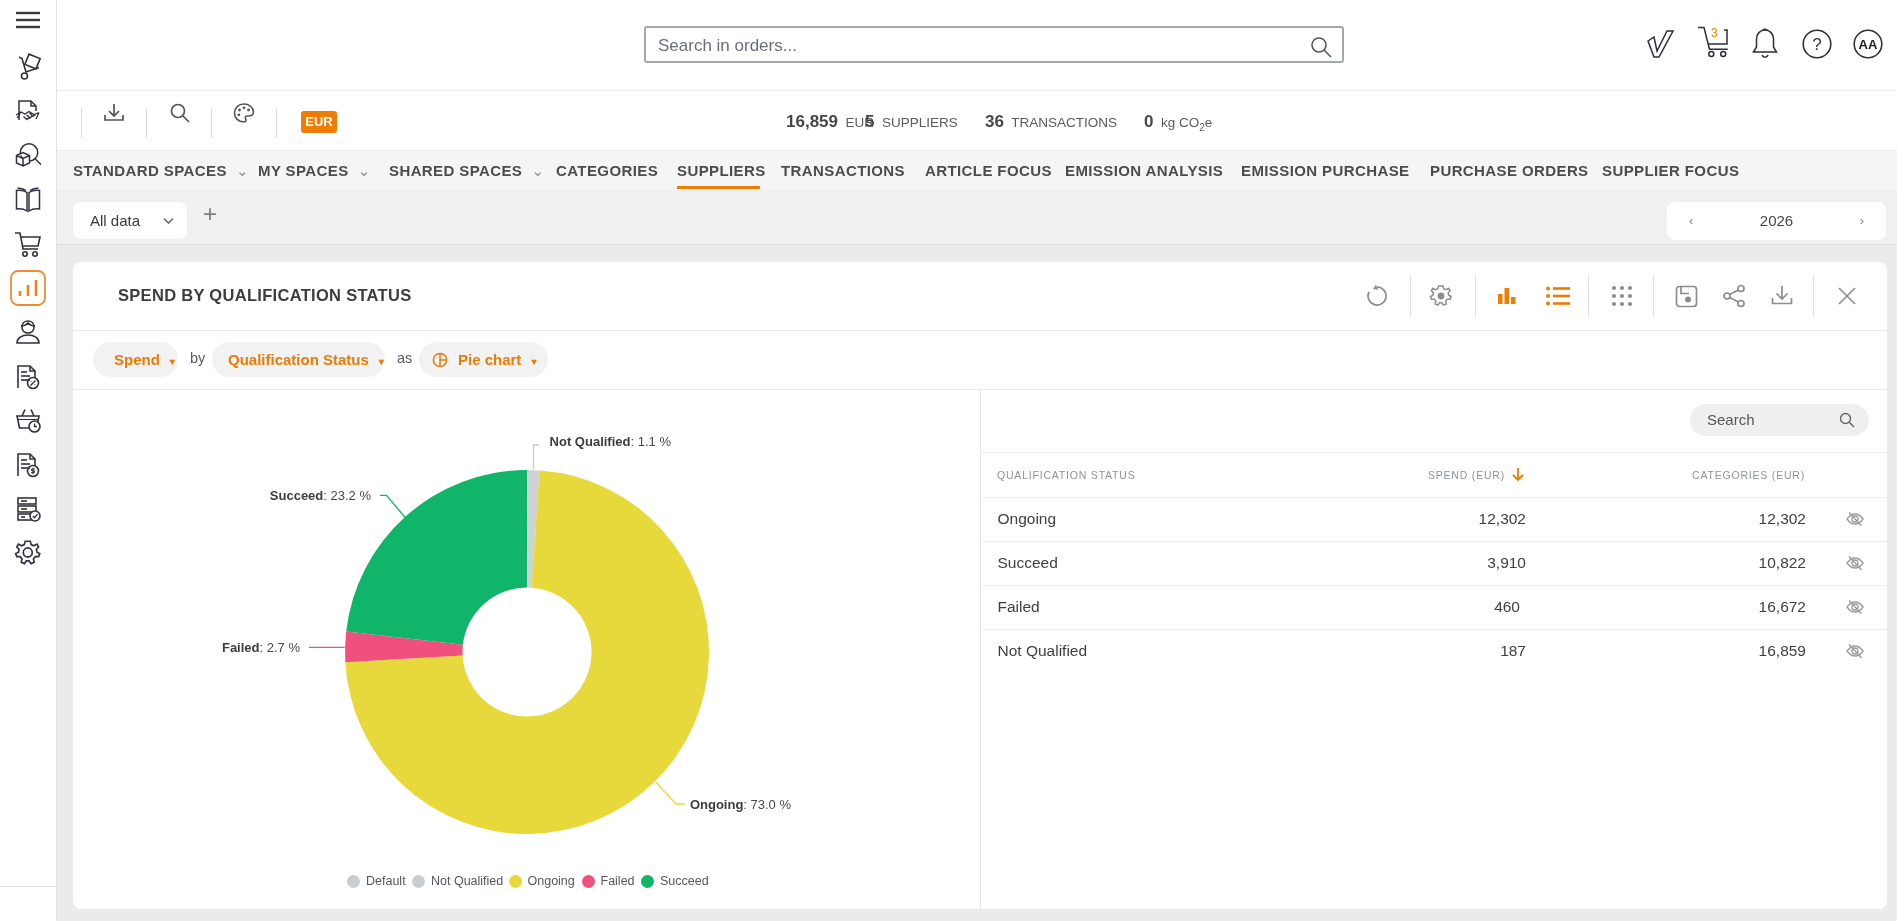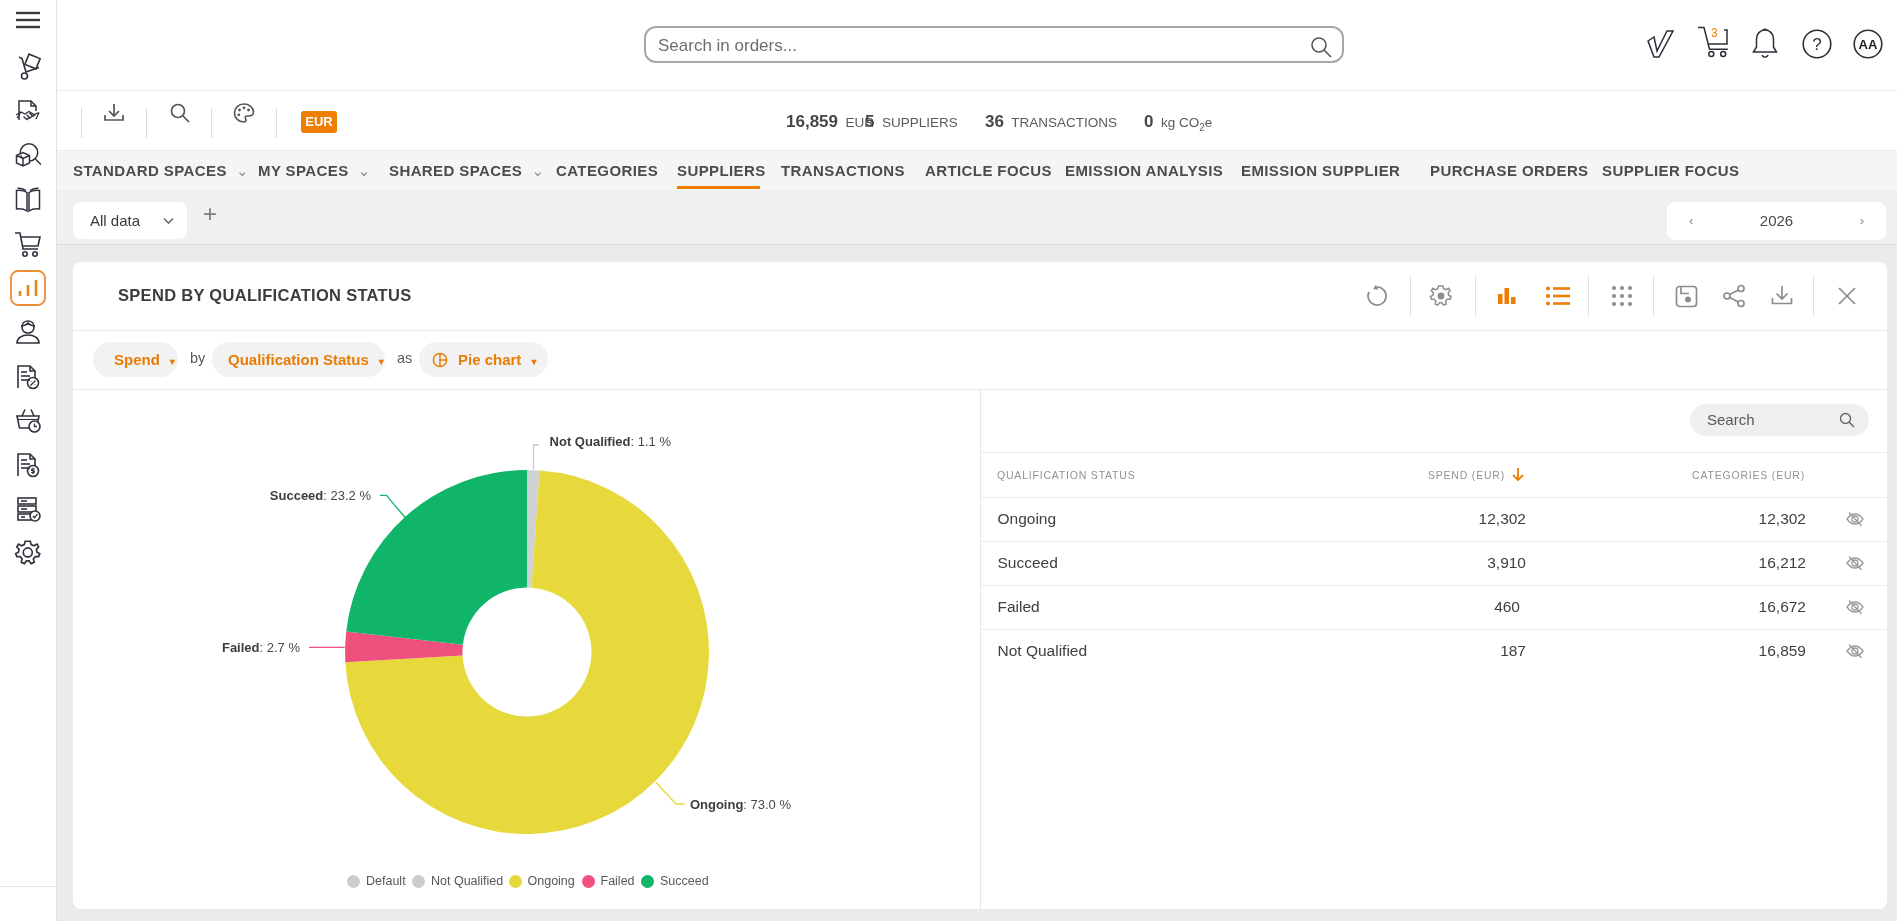--- a/index.html
+++ b/index.html
@@ -3,21 +3,21 @@
 <meta charset="utf-8">
 <style>
 * { margin:0; padding:0; box-sizing:border-box; }
 html,body { width:1897px; height:921px; overflow:hidden; background:#ebebec; font-family:"Liberation Sans", sans-serif; }
 .abs { position:absolute; }
 #sidebar { position:absolute; left:0; top:0; width:57px; height:921px; background:#fff; border-right:1px solid #e2e2e2; z-index:5; }
 #sidebar .sdiv { position:absolute; left:0; top:886px; width:56px; height:1px; background:#e5e5e5; }
 .sic { position:absolute; left:28px; transform:translate(-50%,-50%); }
 #header { position:absolute; left:57px; top:0; width:1840px; height:91px; background:#fff; border-bottom:1px solid #ececec; }
 #logo { position:absolute; left:22px; top:10px; width:275px; height:62px; }
-#topsearch { position:absolute; left:587px; top:26px; width:700px; height:37px; border:2px solid #a5a8ab; border-radius:12px; background:#fff; }
+#topsearch { position:absolute; left:587px; top:26px; width:700px; height:37px; border:2px solid #a5a8ab; border-radius:3px; background:#fff; }
 #topsearch .ph { position:absolute; left:12px; top:8px; font-size:17px; color:#6a6f74; }
 #topsearch svg { position:absolute; right:8px; top:6px; }
 #utilrow { position:absolute; left:57px; top:91px; width:1840px; height:60px; background:#fff; border-bottom:1px solid #ececec; }
 #utilrow .vsep { position:absolute; top:17px; width:1px; height:30px; background:#dcdcdc; }
 #eurbadge { position:absolute; left:244px; top:20px; width:36px; height:22px; background:#ee7d01; border-radius:3px; color:#fff; font-weight:bold; font-size:13px; text-align:center; line-height:22px; }
 .stats { position:absolute; top:21px; font-size:13.5px; color:#5b5b5b; }
 .stats b { font-size:17px; color:#474747; }
 #tabs { position:absolute; left:57px; top:151px; width:1840px; height:39px; background:#f5f5f6; }
 .tab { position:absolute; top:11px; font-size:15px; font-weight:bold; color:#4c4c4c; letter-spacing:0.4px; white-space:nowrap; }
 .tab .chev { color:#8b8b8b; font-weight:normal; }
@@ -206,21 +206,21 @@
 </div>
 <div id="tabs">
   <span class="tab" style="left:16px">STANDARD SPACES &nbsp;<span class="chev">⌄</span></span>
   <span class="tab" style="left:201px">MY SPACES &nbsp;<span class="chev">⌄</span></span>
   <span class="tab" style="left:332px">SHARED SPACES &nbsp;<span class="chev">⌄</span></span>
   <span class="tab" style="left:499px">CATEGORIES</span>
   <span class="tab" style="left:620px">SUPPLIERS</span>
   <span class="tab" style="left:724px">TRANSACTIONS</span>
   <span class="tab" style="left:868px">ARTICLE FOCUS</span>
   <span class="tab" style="left:1008px">EMISSION ANALYSIS</span>
-  <span class="tab" style="left:1184px">EMISSION SUPPLIER</span>
+  <span class="tab" style="left:1184px">EMISSION PURCHASE</span>
   <span class="tab" style="left:1373px">PURCHASE ORDERS</span>
   <span class="tab" style="left:1545px">SUPPLIER FOCUS</span>
   <div id="tabline"></div>
 </div>
 <div id="filterrow">
   <div id="alldata">All data<svg style="position:absolute;right:13px;top:15px" width="11" height="8" viewBox="0 0 11 8" fill="none" stroke="#6f6f6f" stroke-width="1.6">
         <path d="M1 1.5 L5.5 6 L10 1.5"></path>
       </svg></div>
   <div id="plus">+</div>
   <div id="yearpill">
@@ -317,21 +317,21 @@
   <div class="trow-line" style="top:323px"></div>
   <div class="trow-line" style="top:367px"></div>
   <span class="thead" style="left:924px;top:207px">QUALIFICATION STATUS</span>
   <span class="thead" style="right:382px;top:207px">SPEND (EUR)</span>
   <span class="thead" style="right:82px;top:207px">CATEGORIES (EUR)</span>
   <span class="tcell" style="left:924.5px;top:248px">Ongoing</span>
   <span class="tcell" style="right:361px;top:248px">12,302</span>
   <span class="tcell" style="right:81px;top:248px">12,302</span>
   <span class="tcell" style="left:924.5px;top:292px">Succeed</span>
   <span class="tcell" style="right:361px;top:292px">3,910</span>
-  <span class="tcell" style="right:81px;top:292px">16,212</span>
+  <span class="tcell" style="right:81px;top:292px">10,822</span>
   <span class="tcell" style="left:924.5px;top:336px">Failed</span>
   <span class="tcell" style="right:367px;top:336px">460</span>
   <span class="tcell" style="right:81px;top:336px">16,672</span>
   <span class="tcell" style="left:924.5px;top:380px">Not Qualified</span>
   <span class="tcell" style="right:361px;top:380px">187</span>
   <span class="tcell" style="right:81px;top:380px">16,859</span>
   <svg class="abs" style="left:1438px;top:205px" width="14" height="15" viewBox="0 0 14 15" fill="none" stroke="#ee7d01" stroke-width="1.8">
       <line x1="7" y1="1" x2="7" y2="12"></line>
       <polyline points="2,8 7,13 12,8"></polyline>
     </svg>

